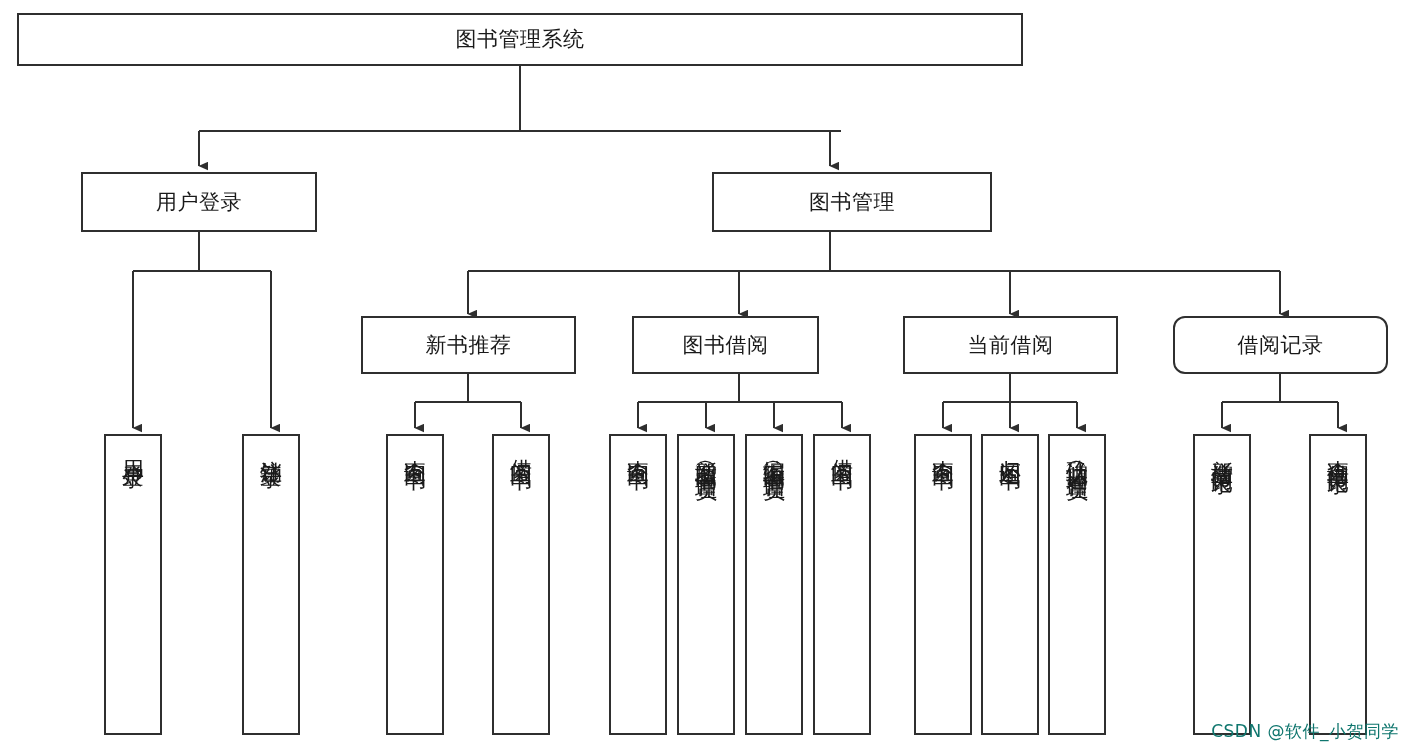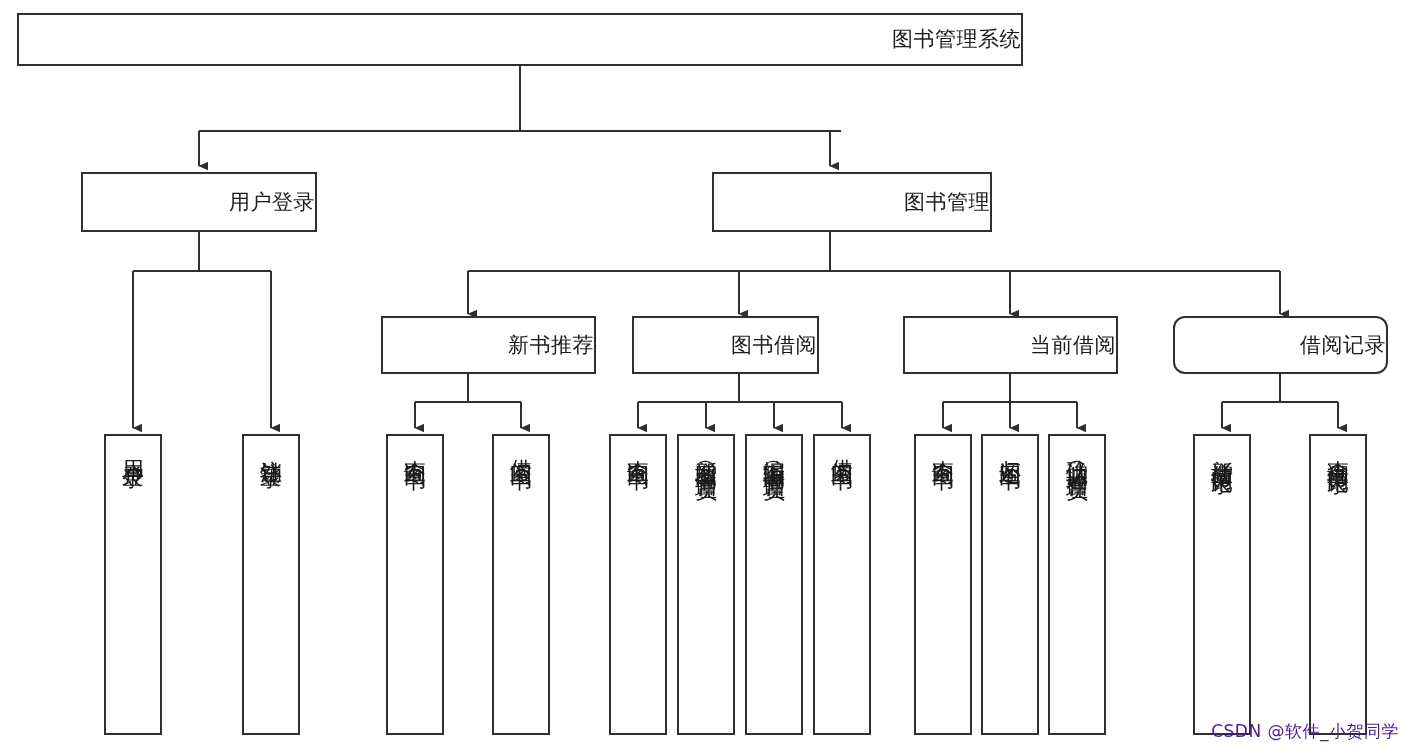--- a/index.html
+++ b/index.html
@@ -26,21 +26,21 @@
     height: 747px;
     pointer-events: none;
   }
   .node {
     position: absolute;
     box-sizing: border-box;
     border: 2px solid #2f2f2f;
     background: #ffffff;
     display: flex;
     align-items: center;
-    justify-content: flex-end;
+    justify-content: center;
     color: #1a1a1a;
   }
   .node-label {
     display: block;
     text-align: center;
     line-height: 1.18;
     white-space: pre;
   }
   
   .node.horiz .node-label {
@@ -59,21 +59,21 @@
     font-size: 22px;
     line-height: 1.0;
     letter-spacing: 3px;
     white-space: nowrap;
   }
   #watermark {
     position: absolute;
     right: 6px;
     bottom: 4px;
     font-size: 17px;
-    color: #4c1d95;
+    color: #0f766e;
     white-space: nowrap;
     letter-spacing: 0.5px;
   }
 </style>
 </head>
 <body>
 
 <div id="diagram-root">
 
   <svg id="edge-layer" viewBox="0 0 1405 747" width="1405" height="747" xmlns="http://www.w3.org/2000/svg">
@@ -130,21 +130,21 @@
     <span class="node-label">图书管理系统</span>
   </div>
 
   <div class="node horiz" style="left:81px; top:172px; width:236px; height:60px;">
     <span class="node-label">用户登录</span>
   </div>
   <div class="node horiz" style="left:712px; top:172px; width:280px; height:60px;">
     <span class="node-label">图书管理</span>
   </div>
 
-  <div class="node horiz" style="left:361px; top:316px; width:215px; height:58px;margin-left:20px;">
+  <div class="node horiz" style="left:361px; top:316px; width:215px; height:58px;">
     <span class="node-label">新书推荐</span>
   </div>
   <div class="node horiz" style="left:632px; top:316px; width:187px; height:58px;">
     <span class="node-label">图书借阅</span>
   </div>
   <div class="node horiz" style="left:903px; top:316px; width:215px; height:58px;">
     <span class="node-label">当前借阅</span>
   </div>
   <div class="node horiz" style="left:1173px; top:316px; width:215px; height:58px;border-radius:12px;">
     <span class="node-label">借阅记录</span>

